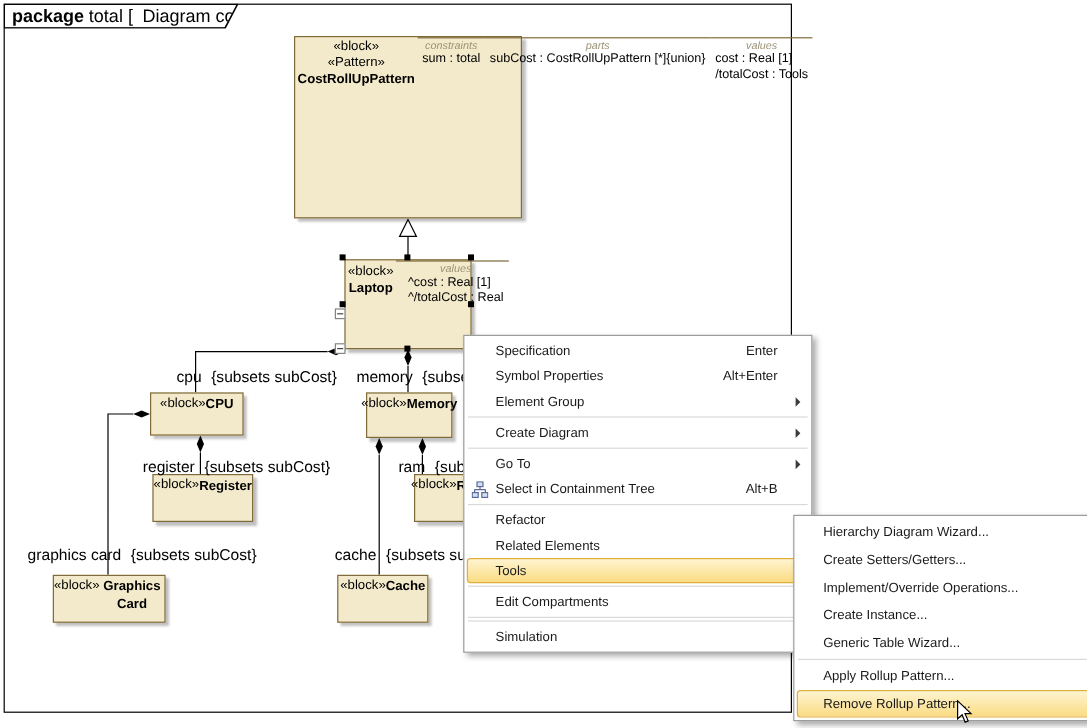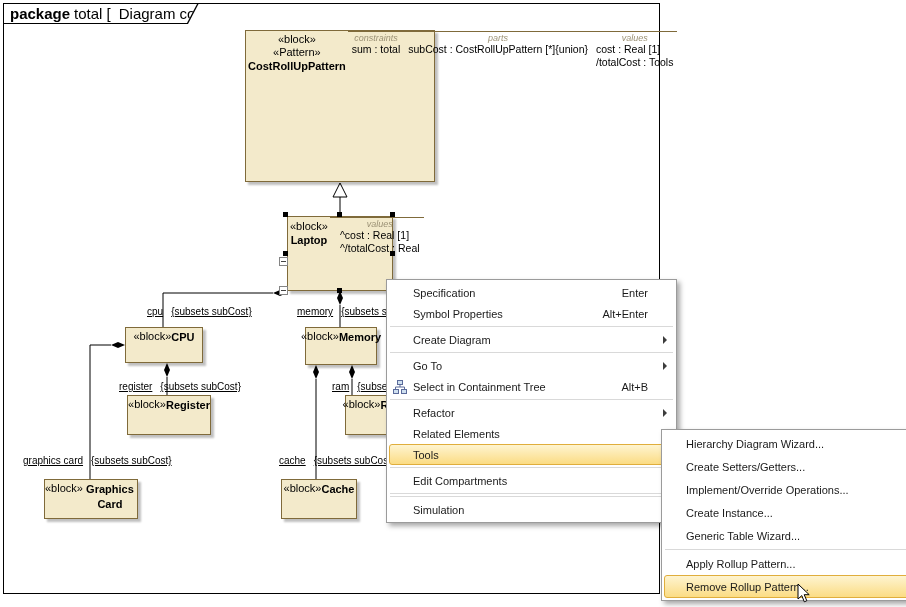--- a/index.html
+++ b/index.html
@@ -33,21 +33,21 @@
   .comp.grow{flex:1;}
   .clabel{font-size:9px;font-style:italic;color:#9c9276;text-align:center;line-height:10px;}
   .entry{font-size:10.5px;text-align:left;padding:0 4px;line-height:13px;white-space:nowrap;}
   .dashed-comp{height:9px;border-top:1px solid var(--bb);}
   .dashed-comp .dline{margin:2px 3px 0 3px;height:4px;border:1px dashed #b3a274;border-left:none;border-right:none;}
   .small-block{justify-content:center;padding-top:2px;}
 
   
   svg.connectors{position:absolute;left:0;top:0;z-index:1;pointer-events:none;}
 
-  .edge-label{position:absolute;font-size:10px;color:#000;white-space:nowrap;z-index:2;text-decoration:underline;}
+  .edge-label{position:absolute;font-size:13px;color:#000;white-space:nowrap;z-index:2;}
   .edge-label .role{margin-right:8px;}
 
   
   .handle{position:absolute;width:5px;height:5px;background:#000;z-index:3;}
   .xbox{position:absolute;width:9px;height:9px;background:#fff;border:1px solid #848484;z-index:3;}
   .xbox .minus{margin:3px 1px 0 1px;border-top:1px solid #444;}
 
   
   .menu{position:absolute;background:#fff;border:1px solid #9b9b9b;
     box-shadow:3px 3px 5px rgba(0,0,0,.35);padding:2px 0;font-size:11px;color:#1a1a1a;}
@@ -228,20 +228,24 @@
 
   <div class="menu" style="left:386px;top:255px;width:291px;z-index:10;margin-top:24px;">
     <div class="mi">
       <span class="lbl">Specification</span>
       <span class="sc">Enter</span>
     </div>
     <div class="mi">
       <span class="lbl">Symbol Properties</span>
       <span class="sc">Alt+Enter</span>
     </div>
+    <div class="mi">
+      <span class="lbl">Element Group</span>
+      <span class="arrow"></span>
+    </div>
     <div class="msep"></div>
     <div class="mi">
       <span class="lbl">Create Diagram</span>
       <span class="arrow"></span>
     </div>
     <div class="msep"></div>
     <div class="mi">
       <span class="lbl">Go To</span>
       <span class="arrow"></span>
     </div>

